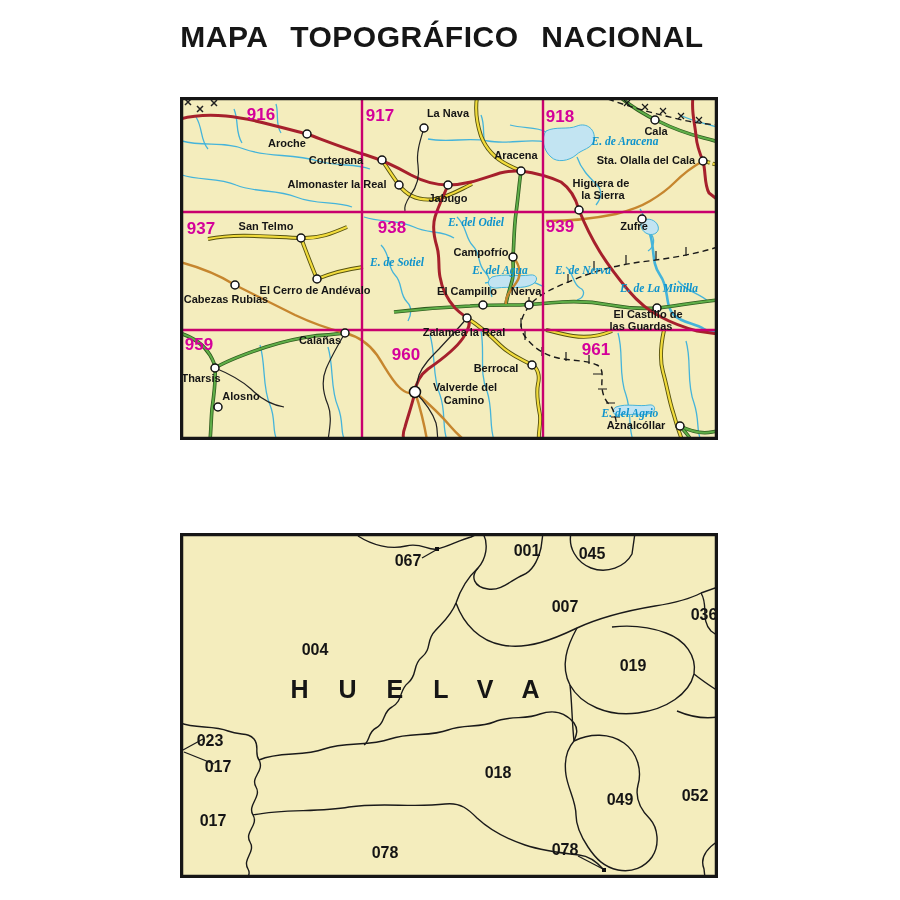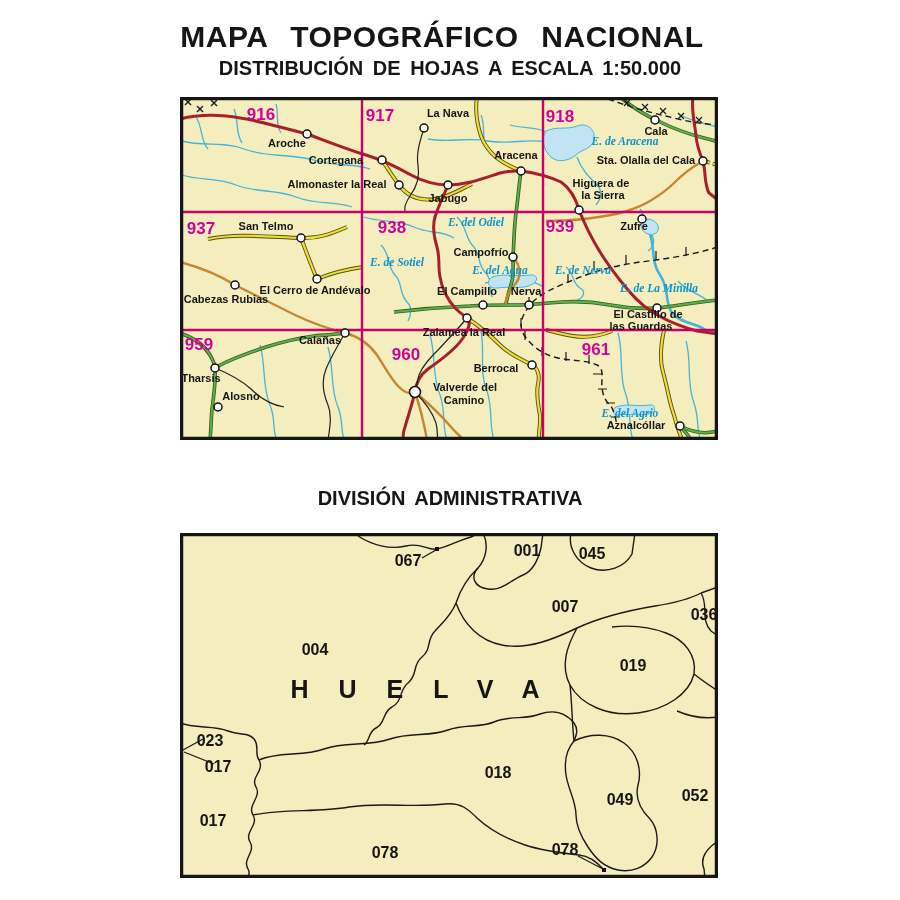--- a/index.html
+++ b/index.html
@@ -42,21 +42,20 @@
   .admin-code{font-family:"Liberation Sans",sans-serif;font-weight:bold;font-size:16px;fill:#151515;}
   .region-name{font-family:"Liberation Sans",sans-serif;font-weight:bold;font-size:25px;
              fill:#151515;letter-spacing:30px;}
 </style>
 </head>
 <body>
 
 <div id="page">
 
   <div class="title-main">MAPA TOPOGRÁFICO NACIONAL</div>
-  <div class="title-sub">DISTRIBUCIÓN DE HOJAS A ESCALA 1:50.000</div>
 
   <div id="sheetmap">
   <svg width="538" height="343" viewBox="0 0 538 343">
     <rect class="mapbg" x="0" y="0" width="538" height="343"></rect>
 
     <g>
       <path class="river" d="M2,44 C24,50 44,44 64,52 C88,61 112,56 138,64 C158,70 174,66 190,72"></path>
       <path class="river" d="M2,78 C20,84 38,80 56,88 C76,96 96,92 116,100 C136,108 156,104 172,110"></path>
       <path class="river" d="M16,20 C23,31 20,43 28,52"></path>
       <path class="river" d="M54,12 C59,24 55,35 62,46"></path>
@@ -233,21 +232,20 @@
           <text x="380" y="129" text-anchor="middle" dominant-baseline="central" class="sheet-num">939</text>
           <text x="19" y="247" text-anchor="middle" dominant-baseline="central" class="sheet-num">959</text>
           <text x="226" y="257" text-anchor="middle" dominant-baseline="central" class="sheet-num">960</text>
           <text x="416" y="252" text-anchor="middle" dominant-baseline="central" class="sheet-num">961</text>
         </g>
 
     <rect class="border" x="1.5" y="1.5" width="535" height="340"></rect>
   </svg>
   </div>
 
-  <div class="title-admin">DIVISIÓN ADMINISTRATIVA</div>
 
   <div id="adminmap">
   <svg width="538" height="345" viewBox="0 0 538 345">
     <rect class="mapbg" x="0" y="0" width="538" height="345"></rect>
 
     <g>
       <path class="bnd" d="M178,3 C192,12 210,17 226,13 C241,9 248,18 257,16 C268,14 279,7 291,4 L297,1"></path>
       <path class="bnd" d="M303,0 C309,12 306,26 298,35 C290,44 294,54 308,56 C322,58 331,47 343,42 C353,38 358,27 361,15 L363,0"></path>
       <path class="bnd" d="M391,0 C388,14 396,29 411,35 C427,41 445,34 452,21 L455,0"></path>
       <path class="bnd" d="M298,35 C286,46 280,58 276,70 C271,83 262,90 255,98 C246,107 252,116 242,124 C232,132 238,142 228,150 C219,157 223,168 212,174 C202,179 206,190 196,195 C188,199 190,208 184,212"></path>

